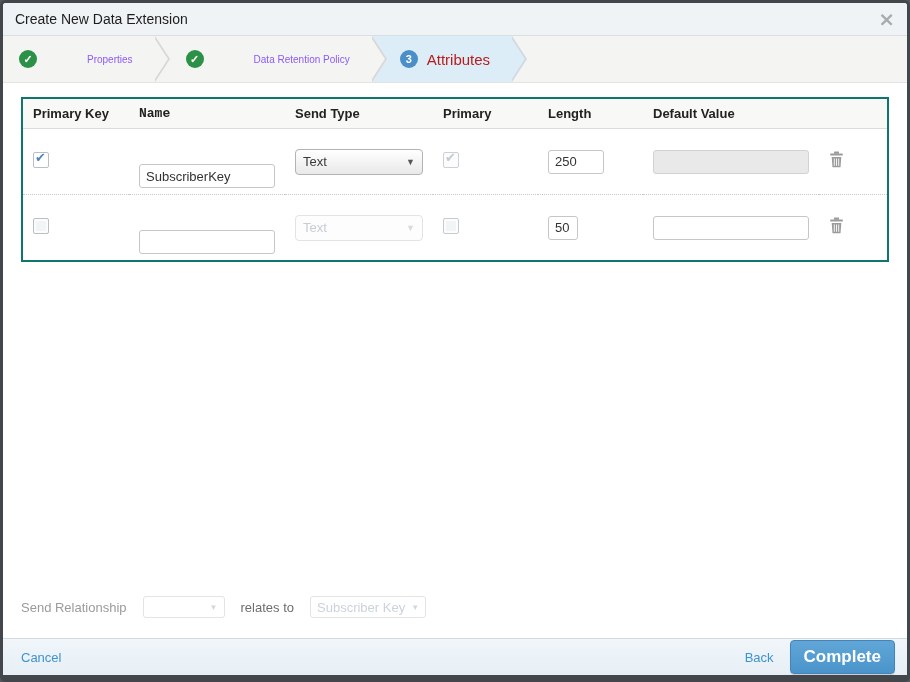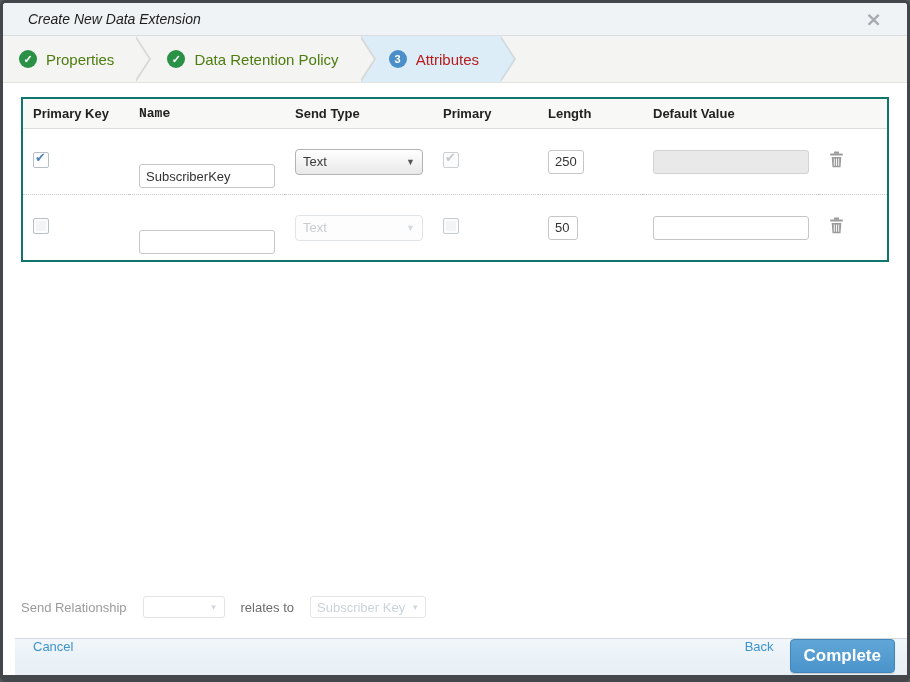--- a/index.html
+++ b/index.html
@@ -15,22 +15,21 @@
     display: flex; flex-direction: column;
     overflow: hidden;
   }
 
   
   .titlebar {
     height: 33px; flex: 0 0 33px;
     background: #eff3f6;
     border-bottom: 1px solid #d9dee2;
     display: flex; align-items: center;
-    padding: 0 25px;
-    font-style: italic;
+    padding: 0 12px;
   }
   .titlebar .title { font-size: 14px; color: #1d1d1d; }
   .titlebar .close {
     margin-left: auto; color: #a6abaf; font-size: 20px; line-height: 20px;
     cursor: pointer; font-weight: bold; font-family: "DejaVu Sans", sans-serif;
   }
 
   
   .steps {
     height: 47px; flex: 0 0 47px;
@@ -40,21 +39,21 @@
   }
   .step { display: flex; align-items: center; padding: 0 22px 0 16px; position: relative; }
   .step .badge {
     width: 18px; height: 18px; border-radius: 50%;
     display: inline-flex; align-items: center; justify-content: center;
     margin-right: 9px; color: #fff; font-size: 11px; font-weight: bold;
     flex: 0 0 18px;
   }
   .step.complete .badge { background: #2b9147; }
   .step.active .badge  { background: #4a8fc7; }
-  .step.complete .label { color: #4d7c0f; font-size: 15px; }
+  .step.complete .label { color: #8b5cf6; font-size: 10px; margin-left: 41px; }
   .step.active .label  { color: #b91c1c; font-size: 15px; }
   .step.active { background: #dcedf8; padding-left: 28px; }
 
   .sep { position: relative; width: 15px; flex: 0 0 15px; }
   .sep i { position: absolute; top: 0; width: 0; height: 0;
            border-top: 23px solid transparent; border-bottom: 23px solid transparent; }
   .sep .outer { left: 0;  border-left: 15px solid #d7d7d4; }
   .sep .inner { left: -2px; border-left: 15px solid #f4f4f2; }
   .sep.into-active { margin-right: -15px; z-index: 2; }
   .sep.out-of-active .outer { border-left-color: #cfd9df; }
@@ -89,21 +88,21 @@
   .cbx.disabled.checked::after { color: #c3c9ce; }
   .cbx.disabled.unchecked { border-color: #c6cbd0; }
 
   
   .txt {
     height: 24px; border: 1px solid #c6c6c6; border-radius: 3px;
     font-size: 13px; color: #333; padding: 2px 6px;
     font-family: "Liberation Sans", sans-serif; background: #fff;
   }
   .w-name { width: 136px; margin-top: 29px; }
-  .w-len250 { width: 36px; }
+  .w-len250 { width: 56px; }
   .w-len50 { width: 30px; }
   .w-def { width: 156px; }
   .txt.disabled { background: #e9e9e9; border-color: #d2d2d2; }
 
   
   .sel {
     width: 128px; height: 26px; border: 1px solid #b3b3b3; border-radius: 4px;
     background: linear-gradient(#ffffff, #e9e9e9);
     display: inline-flex; align-items: center; padding: 0 7px;
     font-size: 13px; color: #3a3a3a; cursor: pointer;
@@ -129,21 +128,21 @@
     color: #cbd3da;
   }
   .minisel .caret { font-size: 8px; color: #d2d9de; margin-left: 6px; }
   .minisel.empty { width: 82px; }
 
   
   .footer {
     flex: 0 0 37px; height: 37px;
     border-top: 1px solid #d3dade;
     background: linear-gradient(#f0f6fa, #e7eff5);
-    display: flex; align-items: flex-start; padding: 0 12px 0 18px; gap: 16px; margin-left: 12px;
+    display: flex; align-items: center; padding: 0 12px 0 18px; gap: 16px;
   }
   .link { color: #3e93cc; font-size: 13px; text-decoration: none; cursor: pointer; }
   .footer .spacer { flex: 1; }
   .btn-complete {
     background: linear-gradient(#61a6d7, #4a94cb);
     border: 1px solid #4185ba; border-radius: 4px;
     color: #fff; font-size: 17px; font-weight: bold;
     padding: 6px 13px; cursor: pointer;
     box-shadow: 0 1px 1px rgba(0,0,0,0.15);
     font-family: "Liberation Sans", sans-serif;

